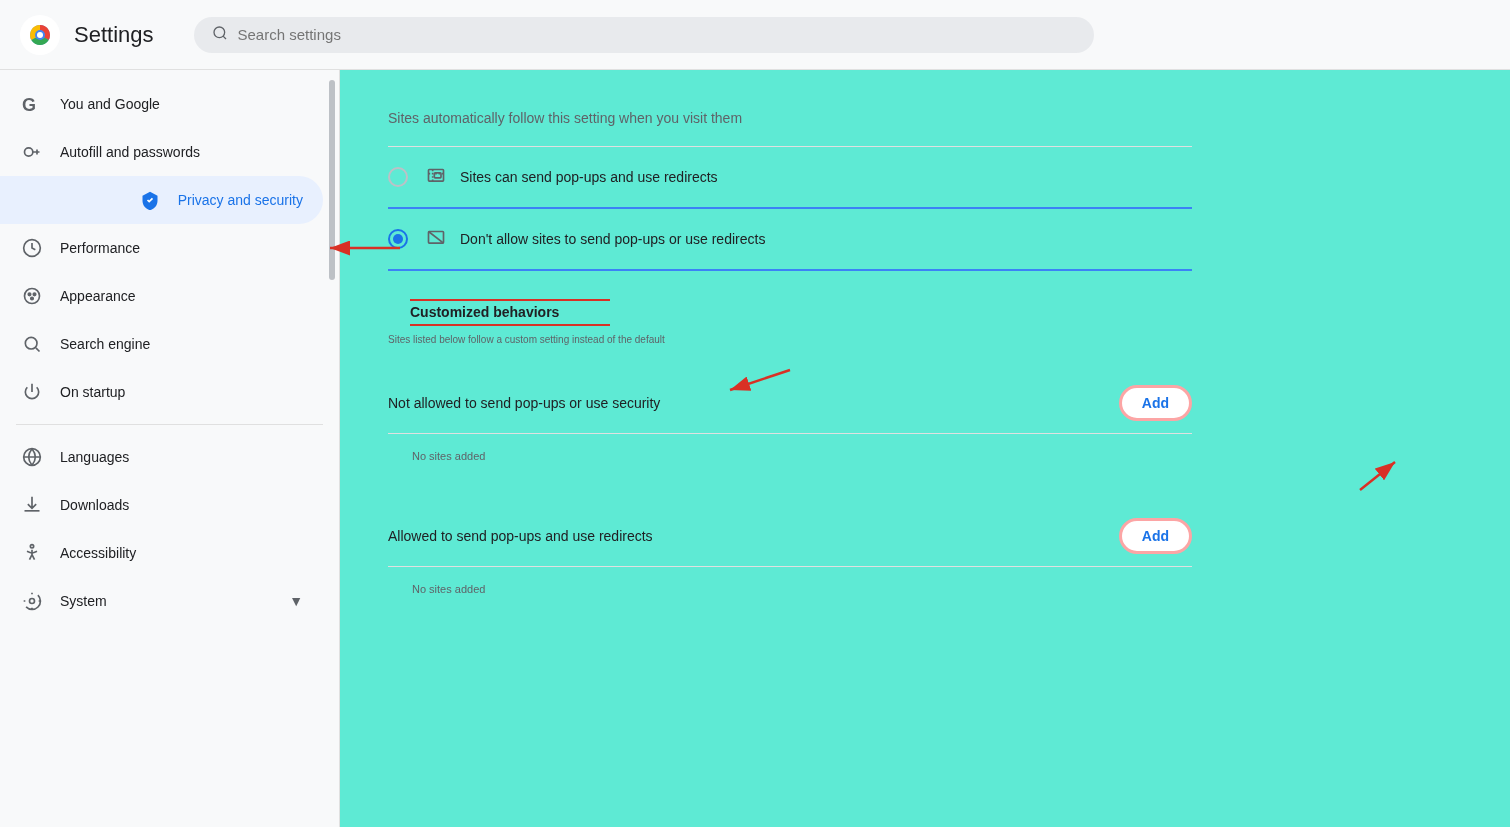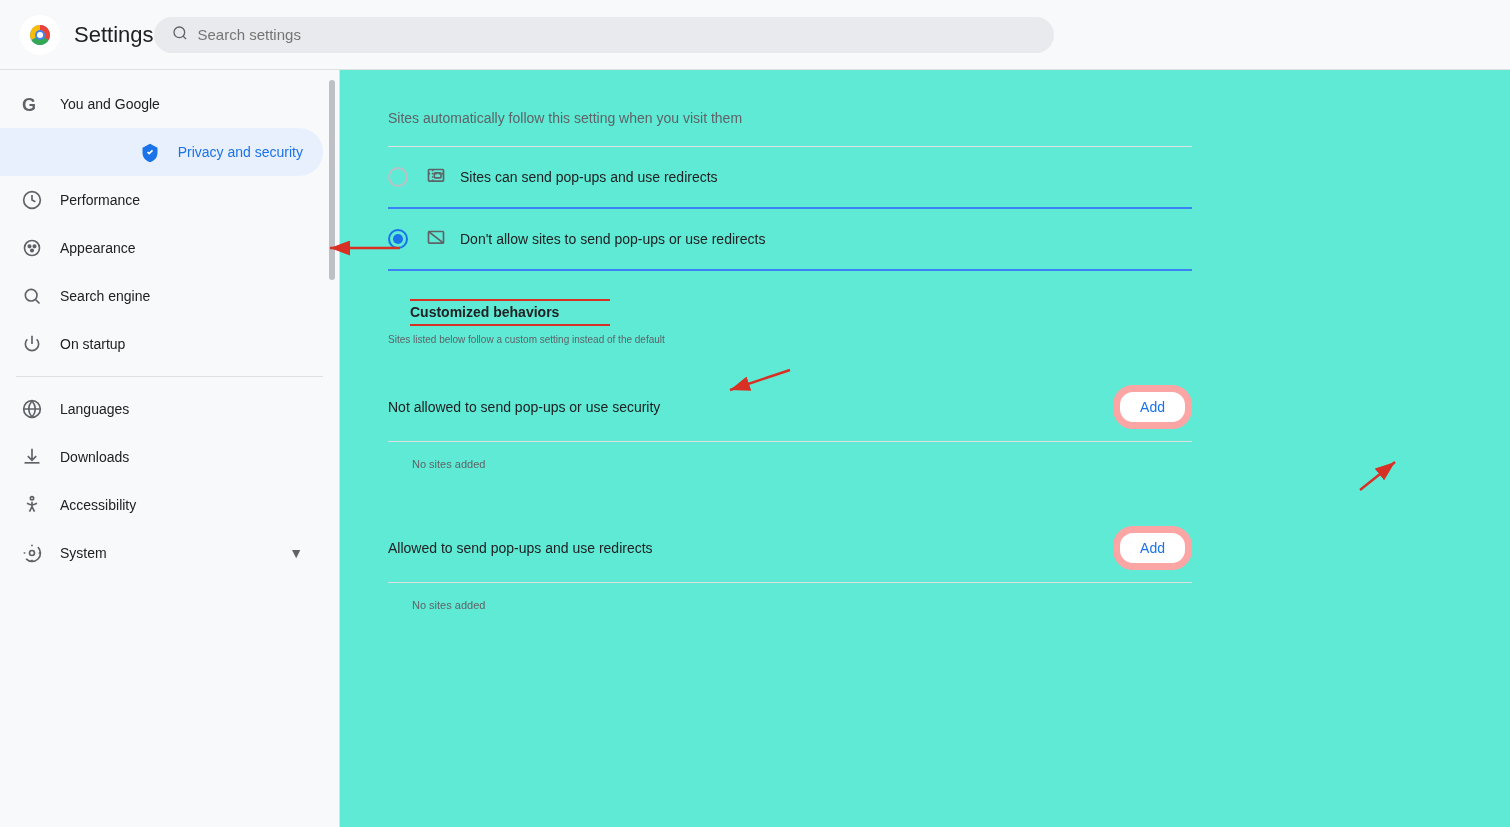--- a/index.html
+++ b/index.html
@@ -27,20 +27,21 @@
     .chrome-logo {
       width: 40px;
       height: 40px;
       margin-right: 14px;
       flex-shrink: 0;
     }
     .settings-title {
       font-size: 22px;
       font-weight: 500;
       color: #202124;
+      margin-right: 40px;
       white-space: nowrap;
     }
     .search-bar {
       display: flex;
       align-items: center;
       background: #e8eaed;
       border-radius: 24px;
       padding: 8px 18px;
       flex: 1;
       max-width: 900px;
@@ -220,28 +221,28 @@
       display: flex;
       justify-content: space-between;
       align-items: center;
       padding: 16px 0 8px 0;
     }
     .behavior-label {
       font-size: 14px;
       color: #202124;
     }
     .add-btn {
-      border: 7px solid #fca5a5;
+      border: 3px solid #fca5a5;
       background: #fff;
       border-radius: 20px;
       padding: 7px 20px;
       font-size: 14px;
       color: #1a73e8;
       cursor: pointer;
-      font-weight: 400;
+      font-weight: 700;
     }
     .no-sites {
       font-size: 11px;
       color: #5f6368;
       padding: 12px 24px;
     }
     .behavior-divider {
       height: 1px;
       background: #e0e0e0;
       margin: 4px 0;
@@ -297,20 +298,29 @@
 
     <div class="sidebar-item">
       <div class="item-icon">
         <svg width="20" height="20" viewBox="0 0 20 20">
           <text x="0" y="17" font-size="18" font-family="Arial" font-weight="bold" fill="#5f6368">G</text>
         </svg>
       </div>
       <span>You and Google</span>
     </div>
 
+    <div class="sidebar-item">
+      <div class="item-icon">
+        <svg width="20" height="20" viewBox="0 0 24 24" fill="none" stroke="#5f6368" stroke-width="2">
+          <circle cx="8" cy="12" r="5"></circle>
+          <path d="M13 12h8M18 9v6"></path>
+        </svg>
+      </div>
+      <span>Autofill and passwords</span>
+    </div>
 
     <div class="sidebar-item active">
       <div class="item-icon">
         <svg width="20" height="20" viewBox="0 0 24 24" fill="none" stroke="#1a73e8" stroke-width="2">
           <path d="M12 2L3 7v6c0 5.25 3.75 10.15 9 11.25C17.25 23.15 21 18.25 21 13V7L12 2z" fill="#1a73e8" stroke="none"></path>
           <path d="M9 12l2 2 4-4" stroke="#fff" stroke-width="2" fill="none"></path>
         </svg>
       </div>
       <span>Privacy and security</span>
     </div>

